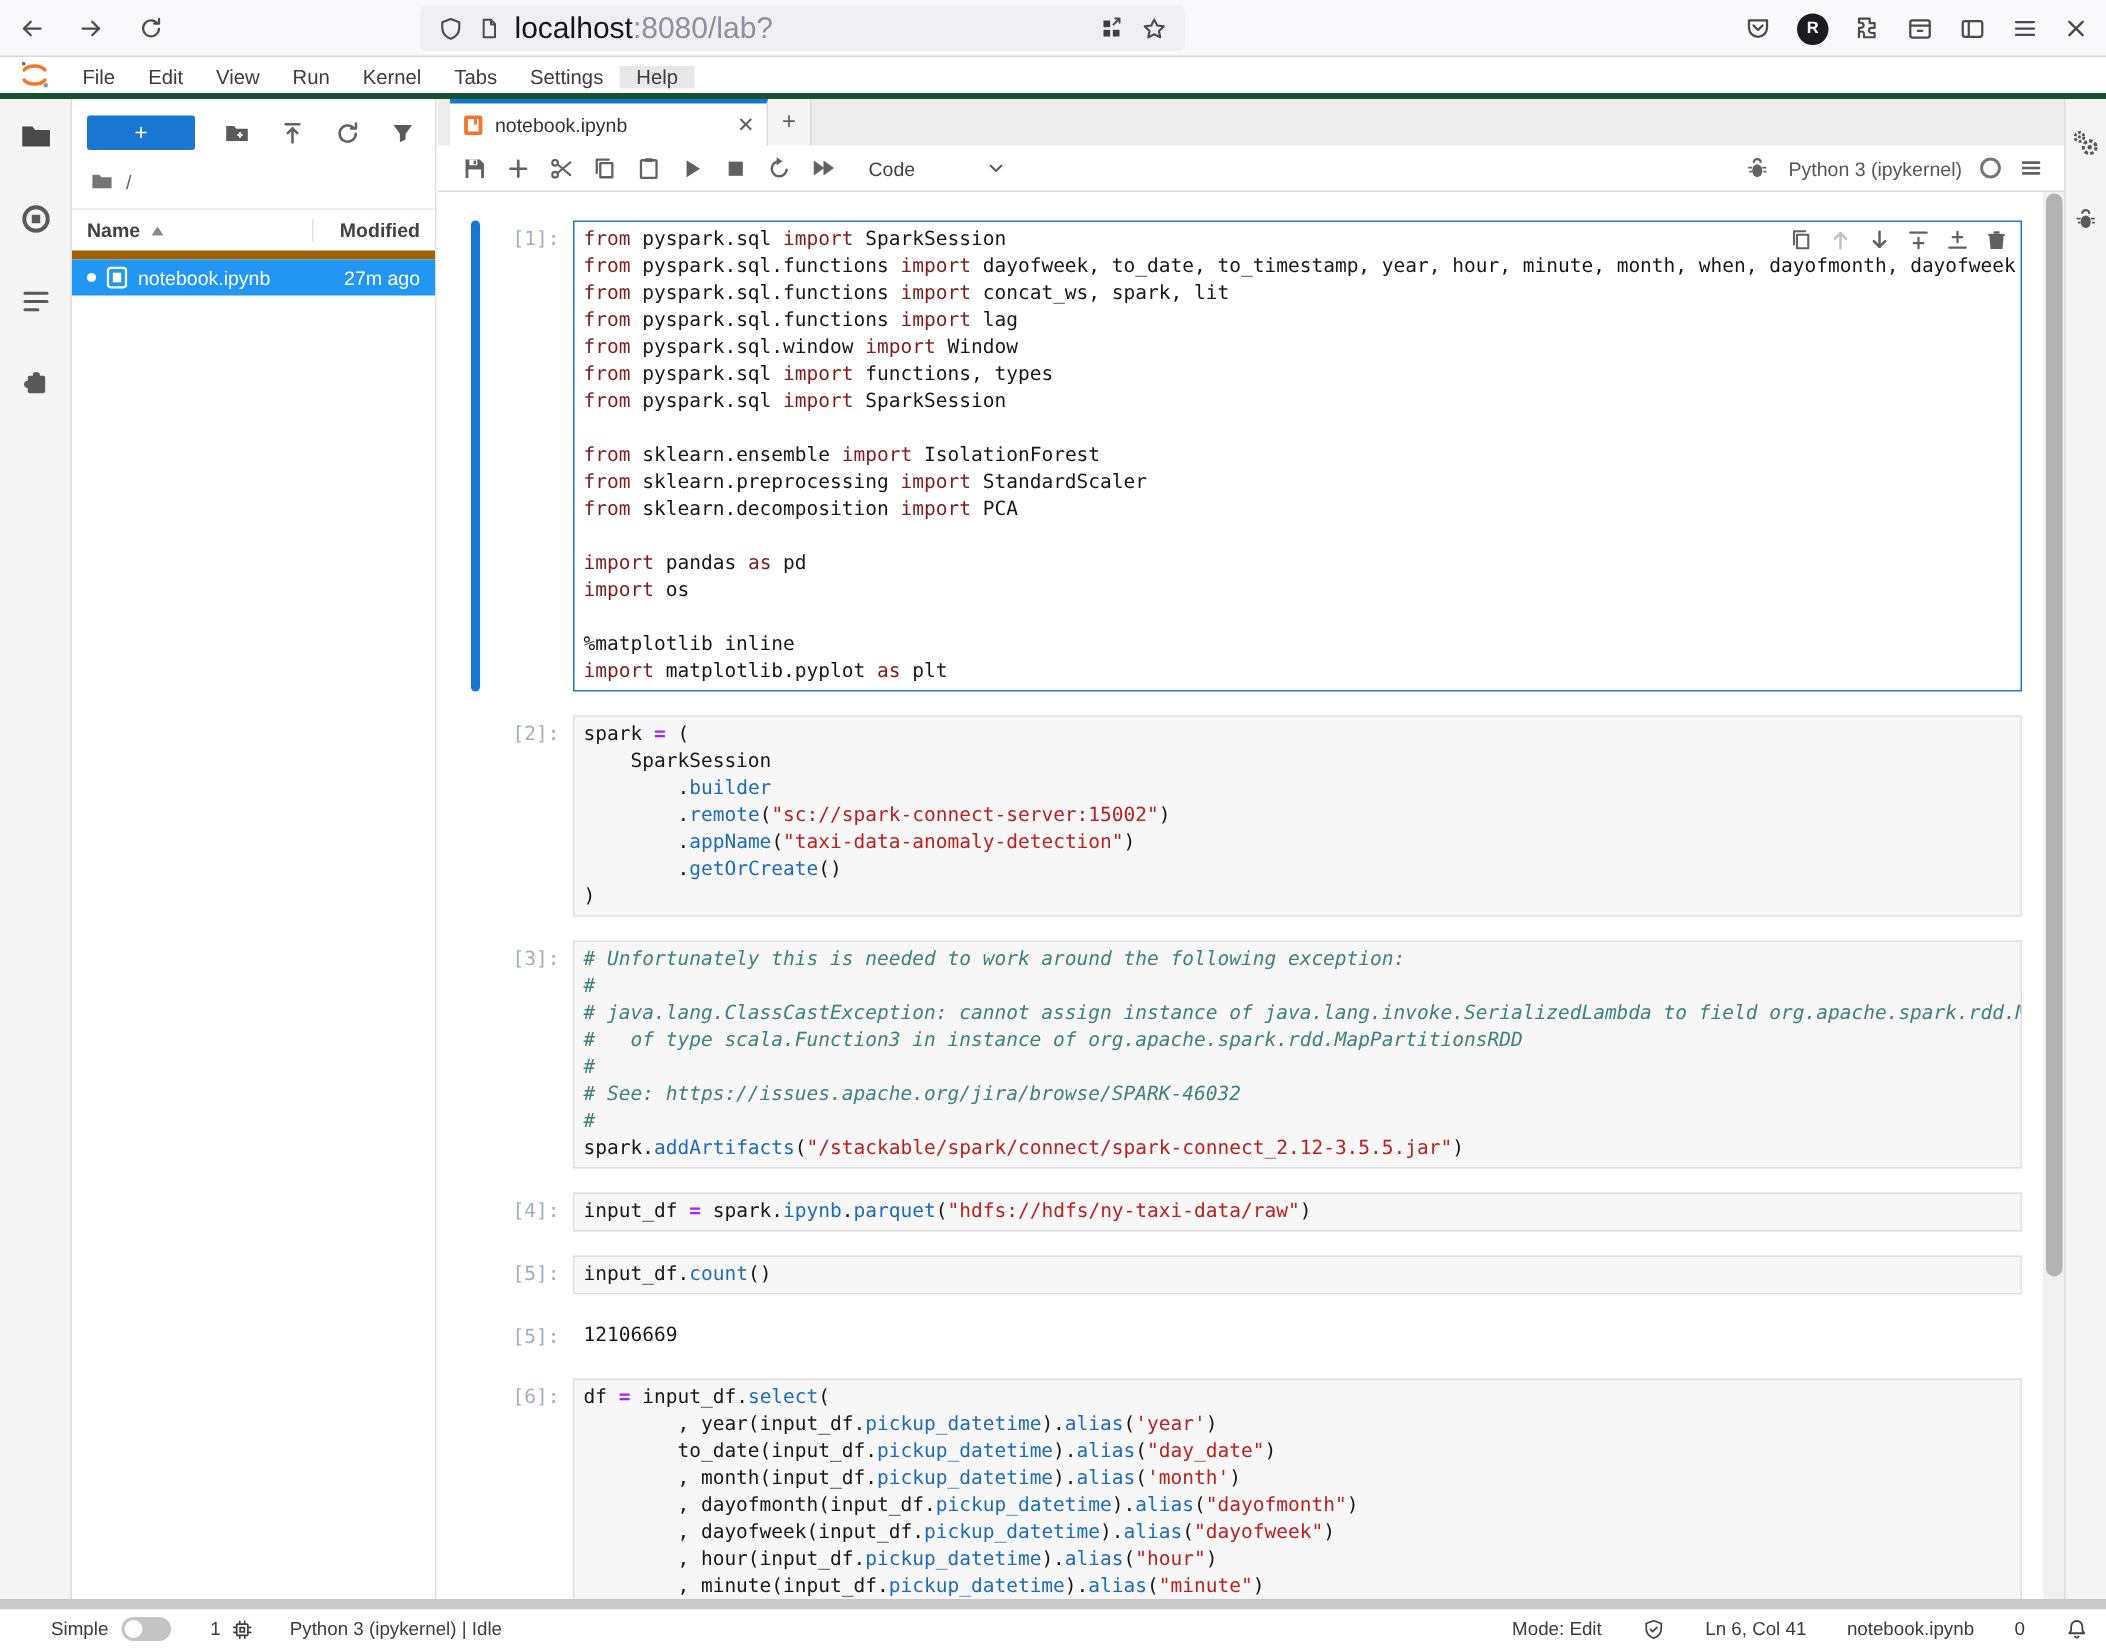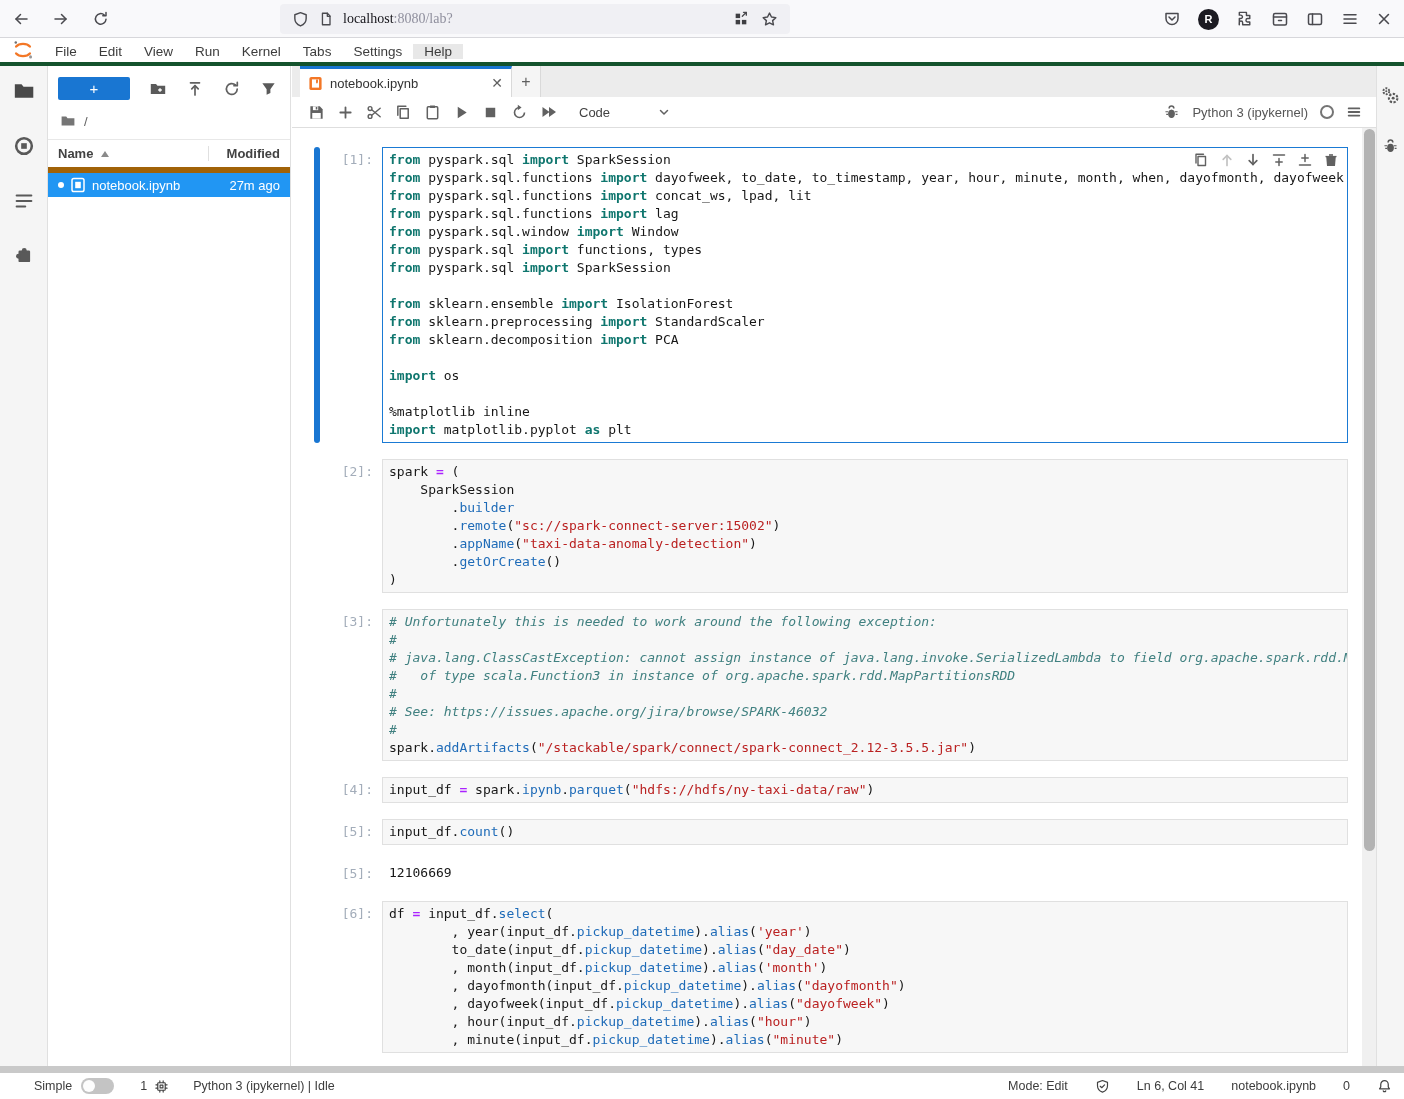--- a/index.html
+++ b/index.html
@@ -11,21 +11,21 @@
   svg { display:block; }
   .ic { fill:none; stroke:#4a4a4f; stroke-width:1.5; stroke-linecap:round; stroke-linejoin:round; }
   .jic { fill:none; stroke:#616161; stroke-width:1.5; stroke-linecap:round; stroke-linejoin:round; }
 
   
   .browser-bar { position:absolute; top:0; left:0; right:0; height:38px; background:#f9f9fb;
     border-bottom:1px solid #d7d7db; display:flex; align-items:center; padding:0 12px; }
   .nav-group { display:flex; align-items:center; gap:22px; }
   .urlbar { position:absolute; left:280px; top:4px; width:510px; height:30px; background:#f0f0f4;
     border-radius:4px; display:flex; align-items:center; gap:9px; padding:0 12px; }
-  .url-text { font-size:14px; white-space:nowrap;font-family:Liberation Serif, serif; }
+  .url-text { font-size:20px; white-space:nowrap; }
   .url-host { color:#15141a; }
   .url-rest { color:#8f8f9d; }
   .urlbar-right { margin-left:auto; display:flex; align-items:center; gap:12px; }
   .browser-right { position:absolute; right:12px; top:0; height:38px; display:flex; align-items:center; gap:17px; }
   .avatar { width:21px; height:21px; border-radius:50%; background:#1c1b22; color:#fff;
     font-size:11px; font-weight:bold; display:flex; align-items:center; justify-content:center; }
 
   
   .menubar { position:absolute; top:38px; left:0; right:0; height:28px; background:#fff;
     border-bottom:4px solid #14532d; display:flex; align-items:stretch; padding-left:12px; }
@@ -84,21 +84,21 @@
   .cell-row { display:flex; margin-bottom:16px; }
   .collapser { width:6px; border-radius:3px; margin-right:5px; flex:none; background:transparent; }
   .collapser.active { background:#1976d2; }
   .prompt { width:57px; flex:none; text-align:right; padding-right:9px; padding-top:4px;
     font:13px/18px "DejaVu Sans Mono", monospace; color:#a3adba; white-space:nowrap; }
   .cell-input { flex:1; min-width:0; position:relative; overflow:hidden; padding:3px 6px;
     background:#f7f7f7; border:1px solid #e0e0e0; }
   .cell-input.active { background:#fff; border:1px solid #1a7ad4; }
   .cell-output-body { flex:1; min-width:0; padding:3px 7px; overflow:hidden; }
   .code-line { font:13px/18px "DejaVu Sans Mono", monospace; white-space:pre; min-height:18px; color:#171717; }
-  .tok-k { color:#0f766e; font-weight:bold; }
+  .tok-k { color:#7f1d1d; font-weight:normal; }
   .tok-o { color:#aa22ff; font-weight:bold; }
   .tok-s { color:#ba2121; }
   .tok-c { color:#408080; font-style:italic; }
   .tok-p { color:#1e6bb8; }
   .cell-toolbar { position:absolute; top:3px; right:7px; display:flex; gap:8px; }
   .cell-toolbar .ct-btn { width:18px; height:18px; display:flex; align-items:center; justify-content:center; }
 
   
   .rail-right { position:absolute; right:0; top:0; width:28px; bottom:0; background:#f5f5f5;
     border-left:1px solid #e0e0e0; display:flex; flex-direction:column; align-items:center;
@@ -401,30 +401,31 @@
       </span>
     </div>
 
     <div class="nb-content" id="nb-content">
         <div class="cell-row">
           <div class="collapser active"></div>
           <div class="prompt">[1]:</div>
           <div class="cell-input active">
             <div class="code-line"><span class="tok-k">from</span><span> pyspark.sql </span><span class="tok-k">import</span><span> SparkSession</span></div>
             <div class="code-line"><span class="tok-k">from</span><span> pyspark.sql.functions </span><span class="tok-k">import</span><span> dayofweek, to_date, to_timestamp, year, hour, minute, month, when, dayofmonth, dayofweek</span></div>
-            <div class="code-line"><span class="tok-k">from</span><span> pyspark.sql.functions </span><span class="tok-k">import</span><span> concat_ws, lpad, lit</span></div>
+            <div class="code-line"><span class="tok-k">from</span><span> pyspark.sql.functions </span><span class="tok-k">import</span><span> concat_ws, spark, lit</span></div>
             <div class="code-line"><span class="tok-k">from</span><span> pyspark.sql.functions </span><span class="tok-k">import</span><span> lag</span></div>
             <div class="code-line"><span class="tok-k">from</span><span> pyspark.sql.window </span><span class="tok-k">import</span><span> Window</span></div>
             <div class="code-line"><span class="tok-k">from</span><span> pyspark.sql </span><span class="tok-k">import</span><span> functions, types</span></div>
             <div class="code-line"><span class="tok-k">from</span><span> pyspark.sql </span><span class="tok-k">import</span><span> SparkSession</span></div>
             <div class="code-line"></div>
             <div class="code-line"><span class="tok-k">from</span><span> sklearn.ensemble </span><span class="tok-k">import</span><span> IsolationForest</span></div>
             <div class="code-line"><span class="tok-k">from</span><span> sklearn.preprocessing </span><span class="tok-k">import</span><span> StandardScaler</span></div>
             <div class="code-line"><span class="tok-k">from</span><span> sklearn.decomposition </span><span class="tok-k">import</span><span> PCA</span></div>
             <div class="code-line"></div>
+            <div class="code-line"><span class="tok-k">import</span><span> pandas </span><span class="tok-k">as</span><span> pd</span></div>
             <div class="code-line"><span class="tok-k">import</span><span> os</span></div>
             <div class="code-line"></div>
             <div class="code-line"><span>%matplotlib inline</span></div>
             <div class="code-line"><span class="tok-k">import</span><span> matplotlib.pyplot </span><span class="tok-k">as</span><span> plt</span></div>
             <div class="cell-toolbar">
               <span class="ct-btn">
                 <svg class="jic" width="16" height="16" viewBox="0 0 16 16" style="stroke-width:1.4">
                   <rect x="5" y="4.5" width="7.5" height="9"></rect>
                   <path d="M3 11V2.2h7.5"></path>
                 </svg>

